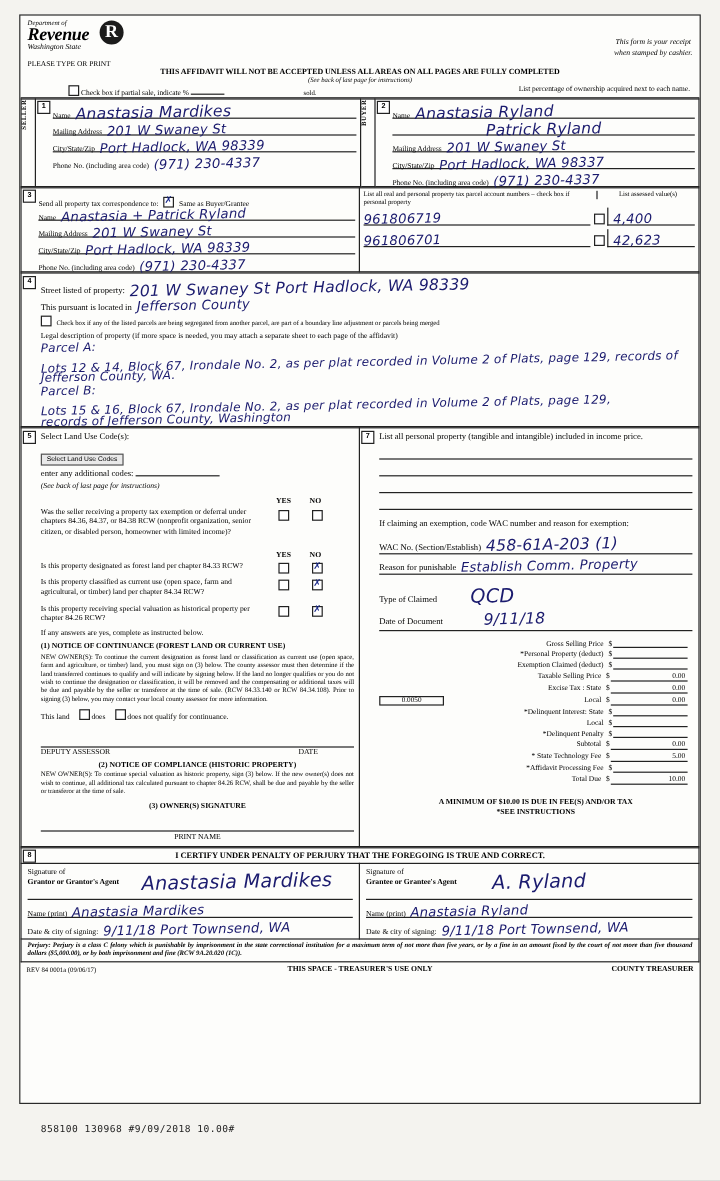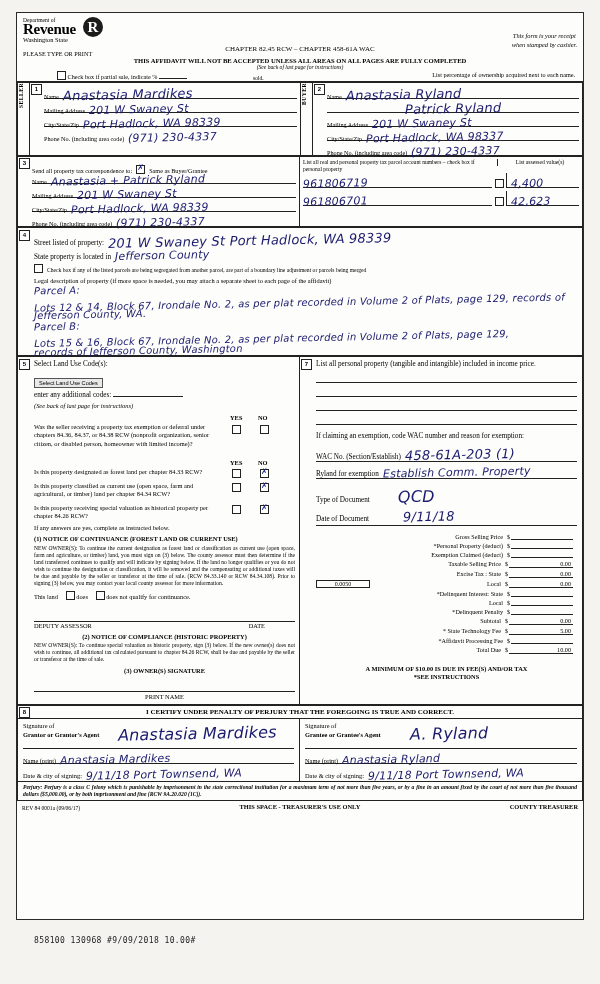--- a/index.html
+++ b/index.html
@@ -40,21 +40,21 @@
   .cb{
     display:inline-block;width:7px;height:7px;border:1px solid #222;background:#fff;
     vertical-align:-1px;position:relative;
   }
   .cb.checked:after{
     content:"✗";position:absolute;left:0px;top:-3px;font-size:8px;color:#1b2a8a;
     font-family:"DejaVu Sans",sans-serif;
   }
   
   .hdr{position:relative;height:56px;border-bottom:0;}
-  .dept{position:absolute;left:6px;top:4px;}
+  .dept{position:absolute;left:6px;top:4px;font-style:italic;}
   .dept .d1{font-size:5.6px;}
   .dept .d2{font-size:15px;font-weight:bold;letter-spacing:-.3px;line-height:13px;}
   .dept .d3{font-size:6.4px;}
   .logo{
     position:absolute;left:66px;top:4px;width:20px;height:20px;border-radius:50%;
     background:#1b1b1b;color:#fff;font-weight:bold;font-size:15px;text-align:center;
     line-height:20px;font-family:"Liberation Serif",serif;
   }
   .title{position:absolute;left:0;right:0;top:20px;text-align:center;font-size:11px;font-weight:bold;}
   .receipt{position:absolute;right:6px;top:18px;text-align:center;font-size:6.4px;line-height:1.45;font-style:italic;}
@@ -96,21 +96,20 @@
       <div class="dept">
         <div class="d1">Department of</div>
         <div class="d2">Revenue</div>
         <div class="d3">Washington State</div>
       </div>
       <div class="logo">R</div>
       <div class="receipt">
         <div>This form is your receipt</div>
         <div>when stamped by cashier.</div>
       </div>
-      <div style="position:absolute;left:0;right:0;top:32px;text-align:center;font-size:7px;">CHAPTER 82.45 RCW – CHAPTER 458-61A WAC</div>
       <div class="typeprint">PLEASE TYPE OR PRINT</div>
       <div class="notaccept">THIS AFFIDAVIT WILL NOT BE ACCEPTED UNLESS ALL AREAS ON ALL PAGES ARE FULLY COMPLETED</div>
       <div class="seebackline">(See back of last page for instructions)</div>
     </div>
 
     <div class="partialrow">
       <div class="pl">
         <span class="cb"></span>
         <span>Check box if partial sale, indicate %</span>
         <span style="display:inline-block;width:28px;border-bottom:1px solid #222;"></span>
@@ -253,21 +252,21 @@
           <tr>
         <td>
           <div style="position:relative;">
             <div style="position:absolute;left:1px;top:2px;" class="numbox">4</div>
             <div style="padding:3px 4px 3px 16px;">
               <div style="height:14px;">
                 <span class="md">Street listed of property:</span>
                 <span class="hand big">201 W Swaney St Port Hadlock, WA 98339</span>
               </div>
               <div style="height:13px;">
-                <span class="md">State property is located in</span>
+                <span class="md">This pursuant is located in</span>
                 <span class="hand">Jefferson County</span>
               </div>
               <div style="height:11px;">
                 <span class="cb"></span>
                 <span class="tiny">Check box if any of the listed parcels are being segregated from another parcel, are part of a boundary line adjustment or parcels being merged</span>
               </div>
               <div style="height:11px;">
                 <span class="sm">Legal description of property (if more space is needed, you may attach a separate sheet to each page of the affidavit)</span>
               </div>
               <div>
@@ -370,26 +369,26 @@
               <div style="height:13px;border-bottom:1px solid #222;"></div>
               <div style="height:13px;border-bottom:1px solid #222;"></div>
               <div style="height:13px;border-bottom:1px solid #222;"></div>
 
               <div class="md" style="margin-top:7px;">If claiming an exemption, code WAC number and reason for exemption:</div>
               <div style="height:16px;border-bottom:1px solid #222;margin-top:3px;">
                 <span class="md">WAC No. (Section/Establish)</span>
                 <span class="hand big">458-61A-203 (1)</span>
               </div>
               <div style="height:16px;border-bottom:1px solid #222;">
-                <span class="md">Ryland for exemption</span>
+                <span class="md">Reason for punishable</span>
                 <span class="hand">Establish Comm. Property</span>
               </div>
 
               <div style="height:20px;margin-top:8px;">
-                <span class="md">Type of Document</span>
+                <span class="md">Type of Claimed</span>
                 <span class="hand big" style="font-size:16px;margin-left:24px;">QCD</span>
               </div>
               <div style="height:18px;border-bottom:1px solid #222;">
                 <span class="md">Date of Document</span>
                 <span class="hand big" style="margin-left:30px;">9/11/18</span>
               </div>
 
               <div style="margin-top:6px;">
                 <div class="moneyrow">
                   <span style="flex:1;text-align:right;padding-right:4px;">Gross Selling Price</span>

